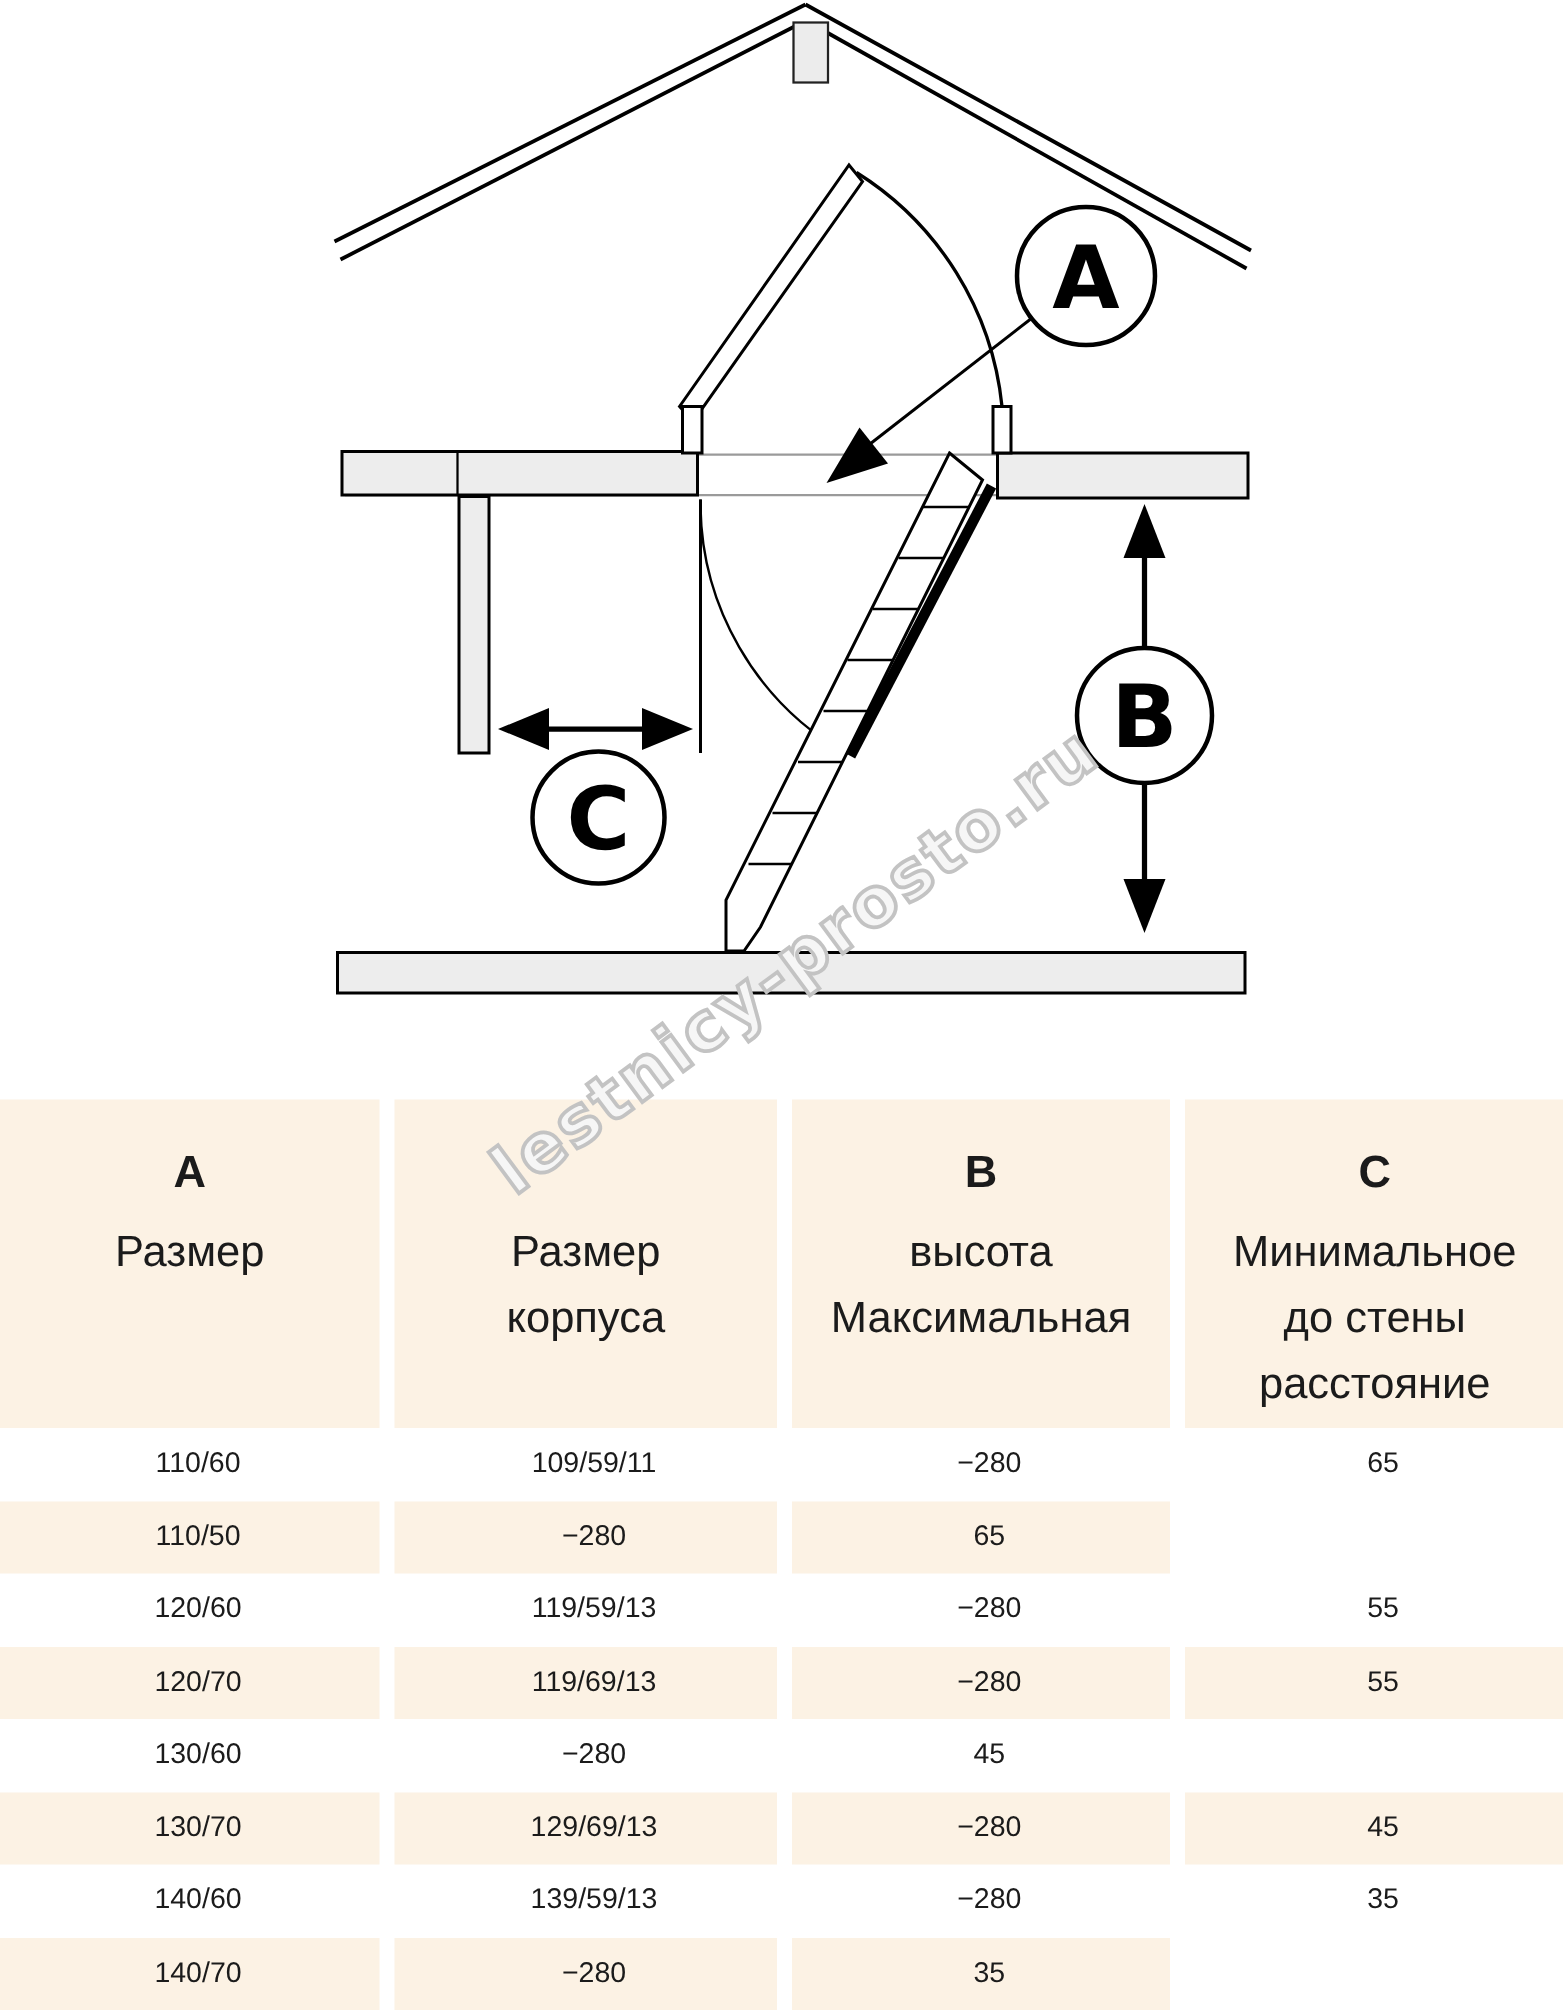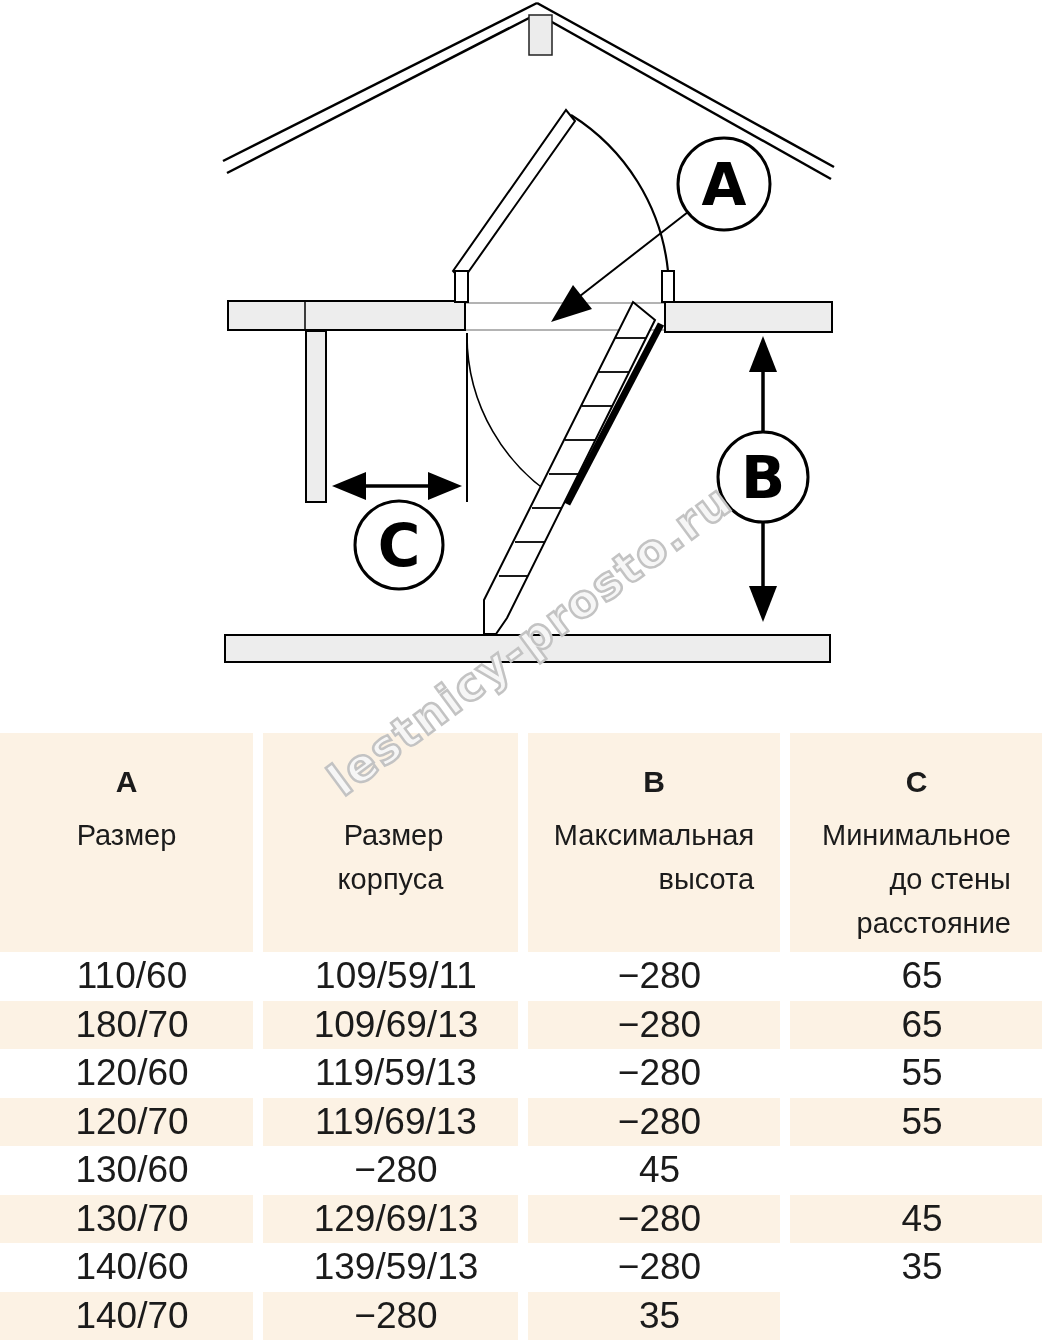--- a/index.html
+++ b/index.html
@@ -39,25 +39,25 @@
     box-sizing:border-box;
     padding-top:26px;
   }
   .hletter{
     height:46px;line-height:46px;text-align:center;
     font-weight:bold;font-size:30px;
   }
   .hdesc{
     width:max-content;max-width:250px;
     margin:8px auto 0;
-    text-align:right;font-size:29px;line-height:44px;
+    text-align:center;font-size:29px;line-height:44px;
   }
   .drow{height:48.5px;}
   .dcell{
-    text-align:center;font-size:37px;line-height:48.5px;padding-left:11px;
+    text-align:center;font-size:19px;line-height:48.5px;padding-left:11px;
   }
   .drow:nth-child(even) .dcell{background:#fcf2e4;}
 </style>
 </head>
 <body>
 
 <div class="diagram">
 <svg width="1042" height="733" viewBox="0 0 1042 733" xmlns="http://www.w3.org/2000/svg">
 
   <g stroke="#000" stroke-width="2.5" fill="none">
@@ -151,44 +151,43 @@
     <div class="hcell">
       <div class="hletter"></div>
       <div class="hdesc">
         <div>Размер</div>
         <div>корпуса</div>
       </div>
     </div>
     <div class="hcell">
       <div class="hletter">B</div>
       <div class="hdesc">
+        <div>высота</div>
         <div>Максимальная</div>
-        <div>высота</div>
       </div>
     </div>
     <div class="hcell">
       <div class="hletter">C</div>
       <div class="hdesc">
         <div>Минимальное</div>
         <div>до стены</div>
         <div>расстояние</div>
       </div>
     </div>
   </div>
 
   <div>
     <div class="drow">
       <div class="dcell">110/60</div>
       <div class="dcell">109/59/11</div>
       <div class="dcell">−280</div>
       <div class="dcell">65</div>
     </div>
     <div class="drow">
-      <div class="dcell">180/70</div>
-      <div class="dcell">109/69/13</div>
+      <div class="dcell">110/50</div>
       <div class="dcell">−280</div>
       <div class="dcell">65</div>
     </div>
     <div class="drow">
       <div class="dcell">120/60</div>
       <div class="dcell">119/59/13</div>
       <div class="dcell">−280</div>
       <div class="dcell">55</div>
     </div>
     <div class="drow">

